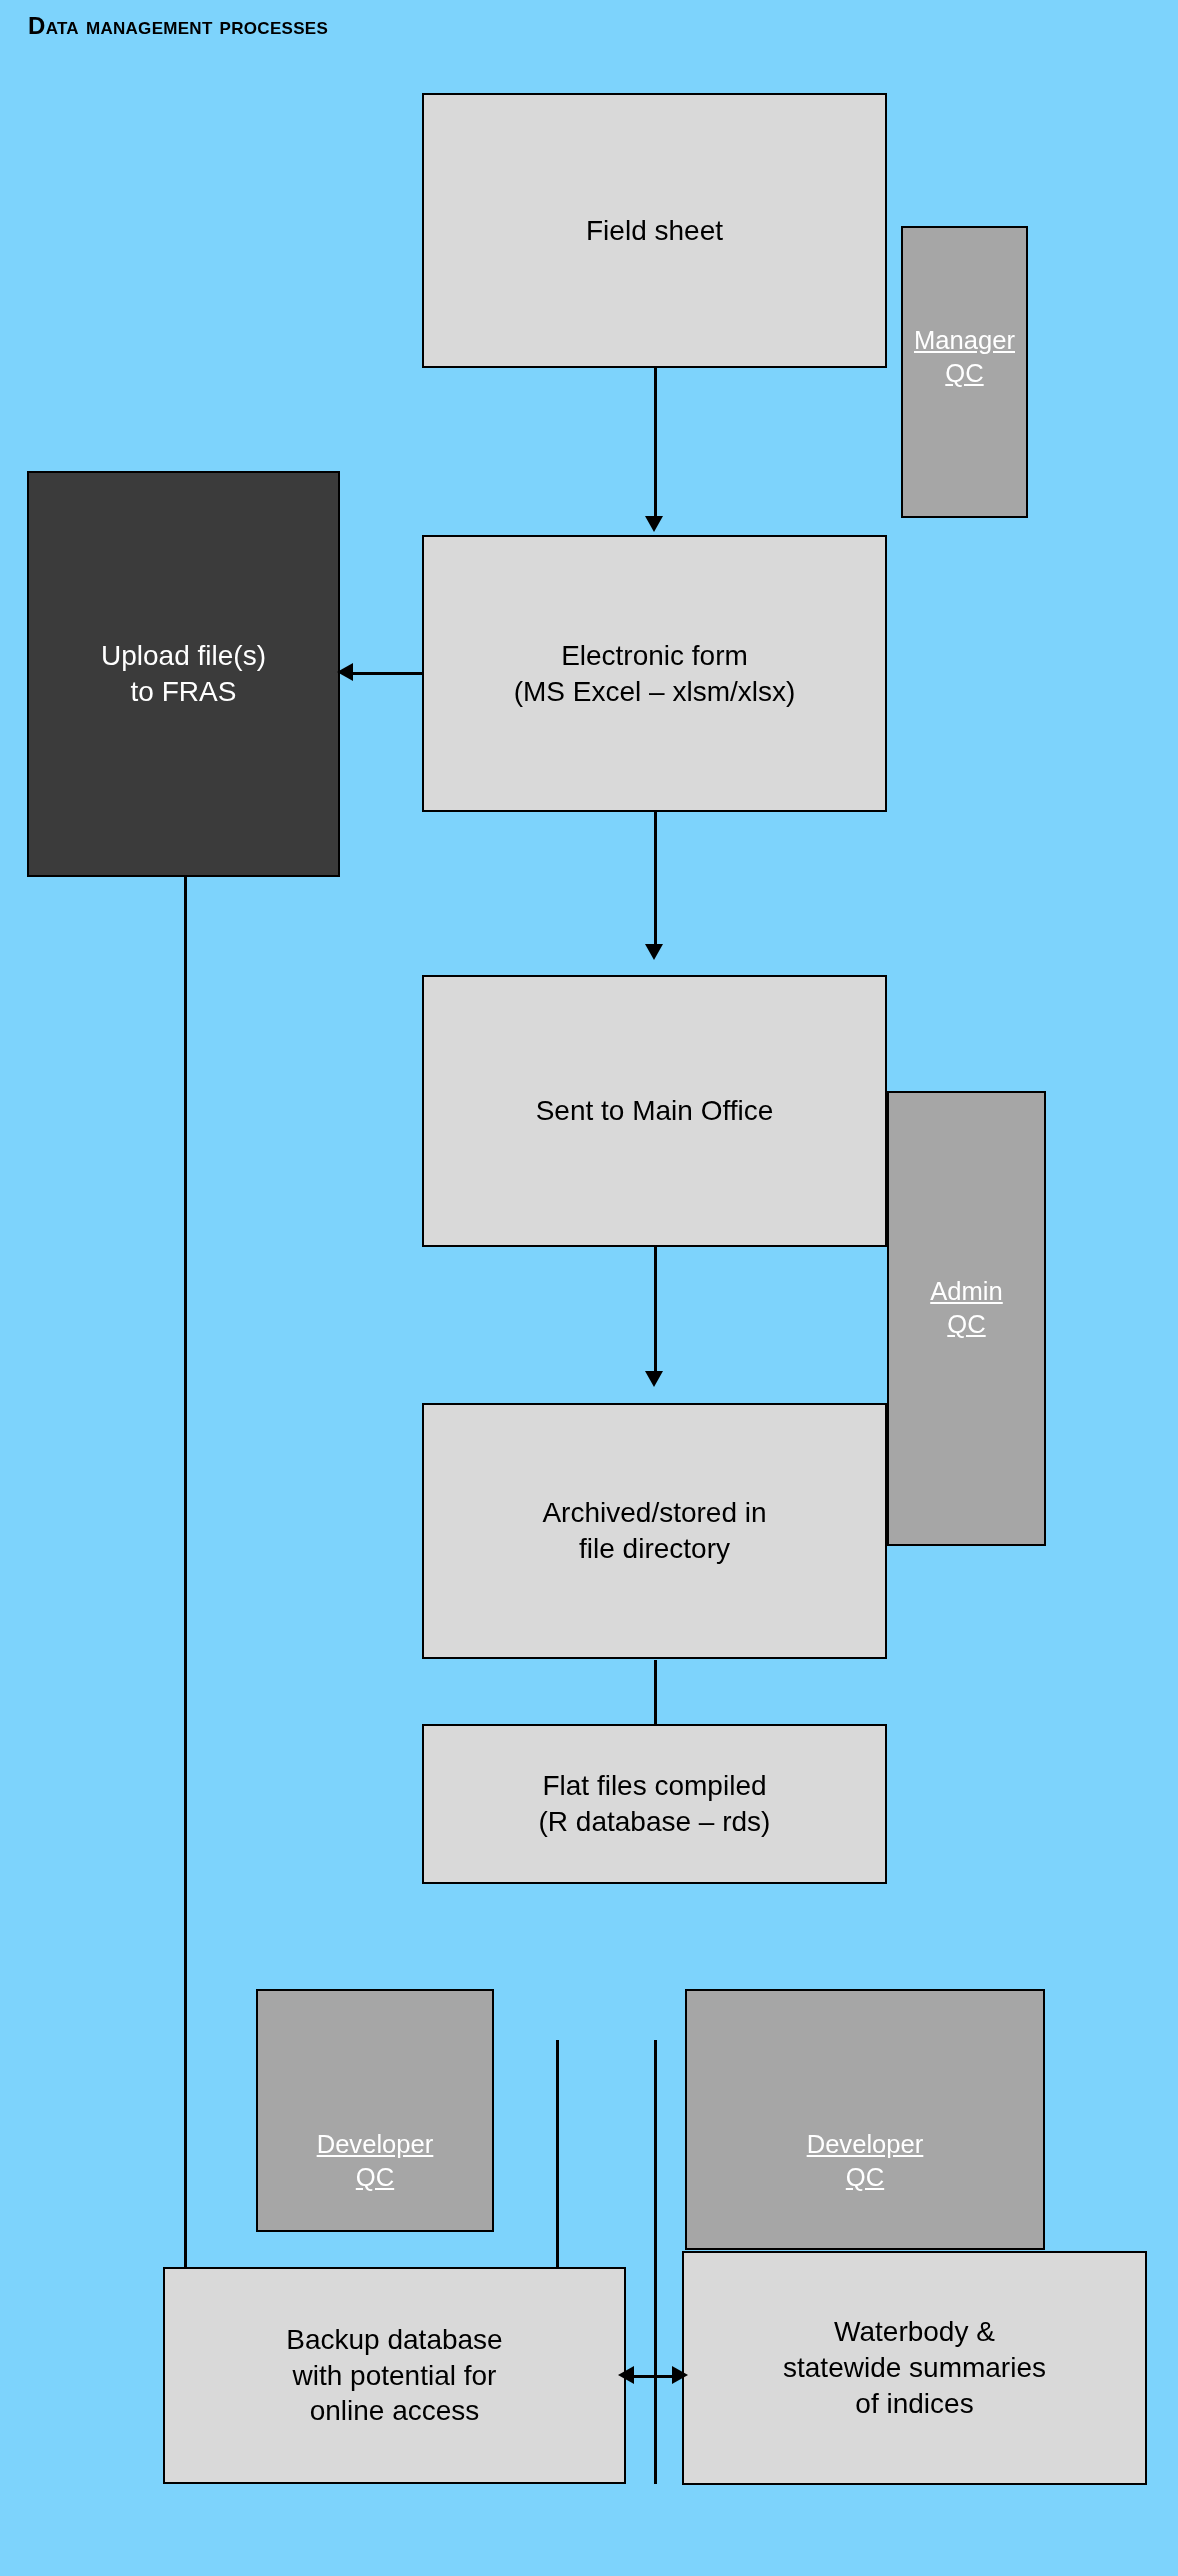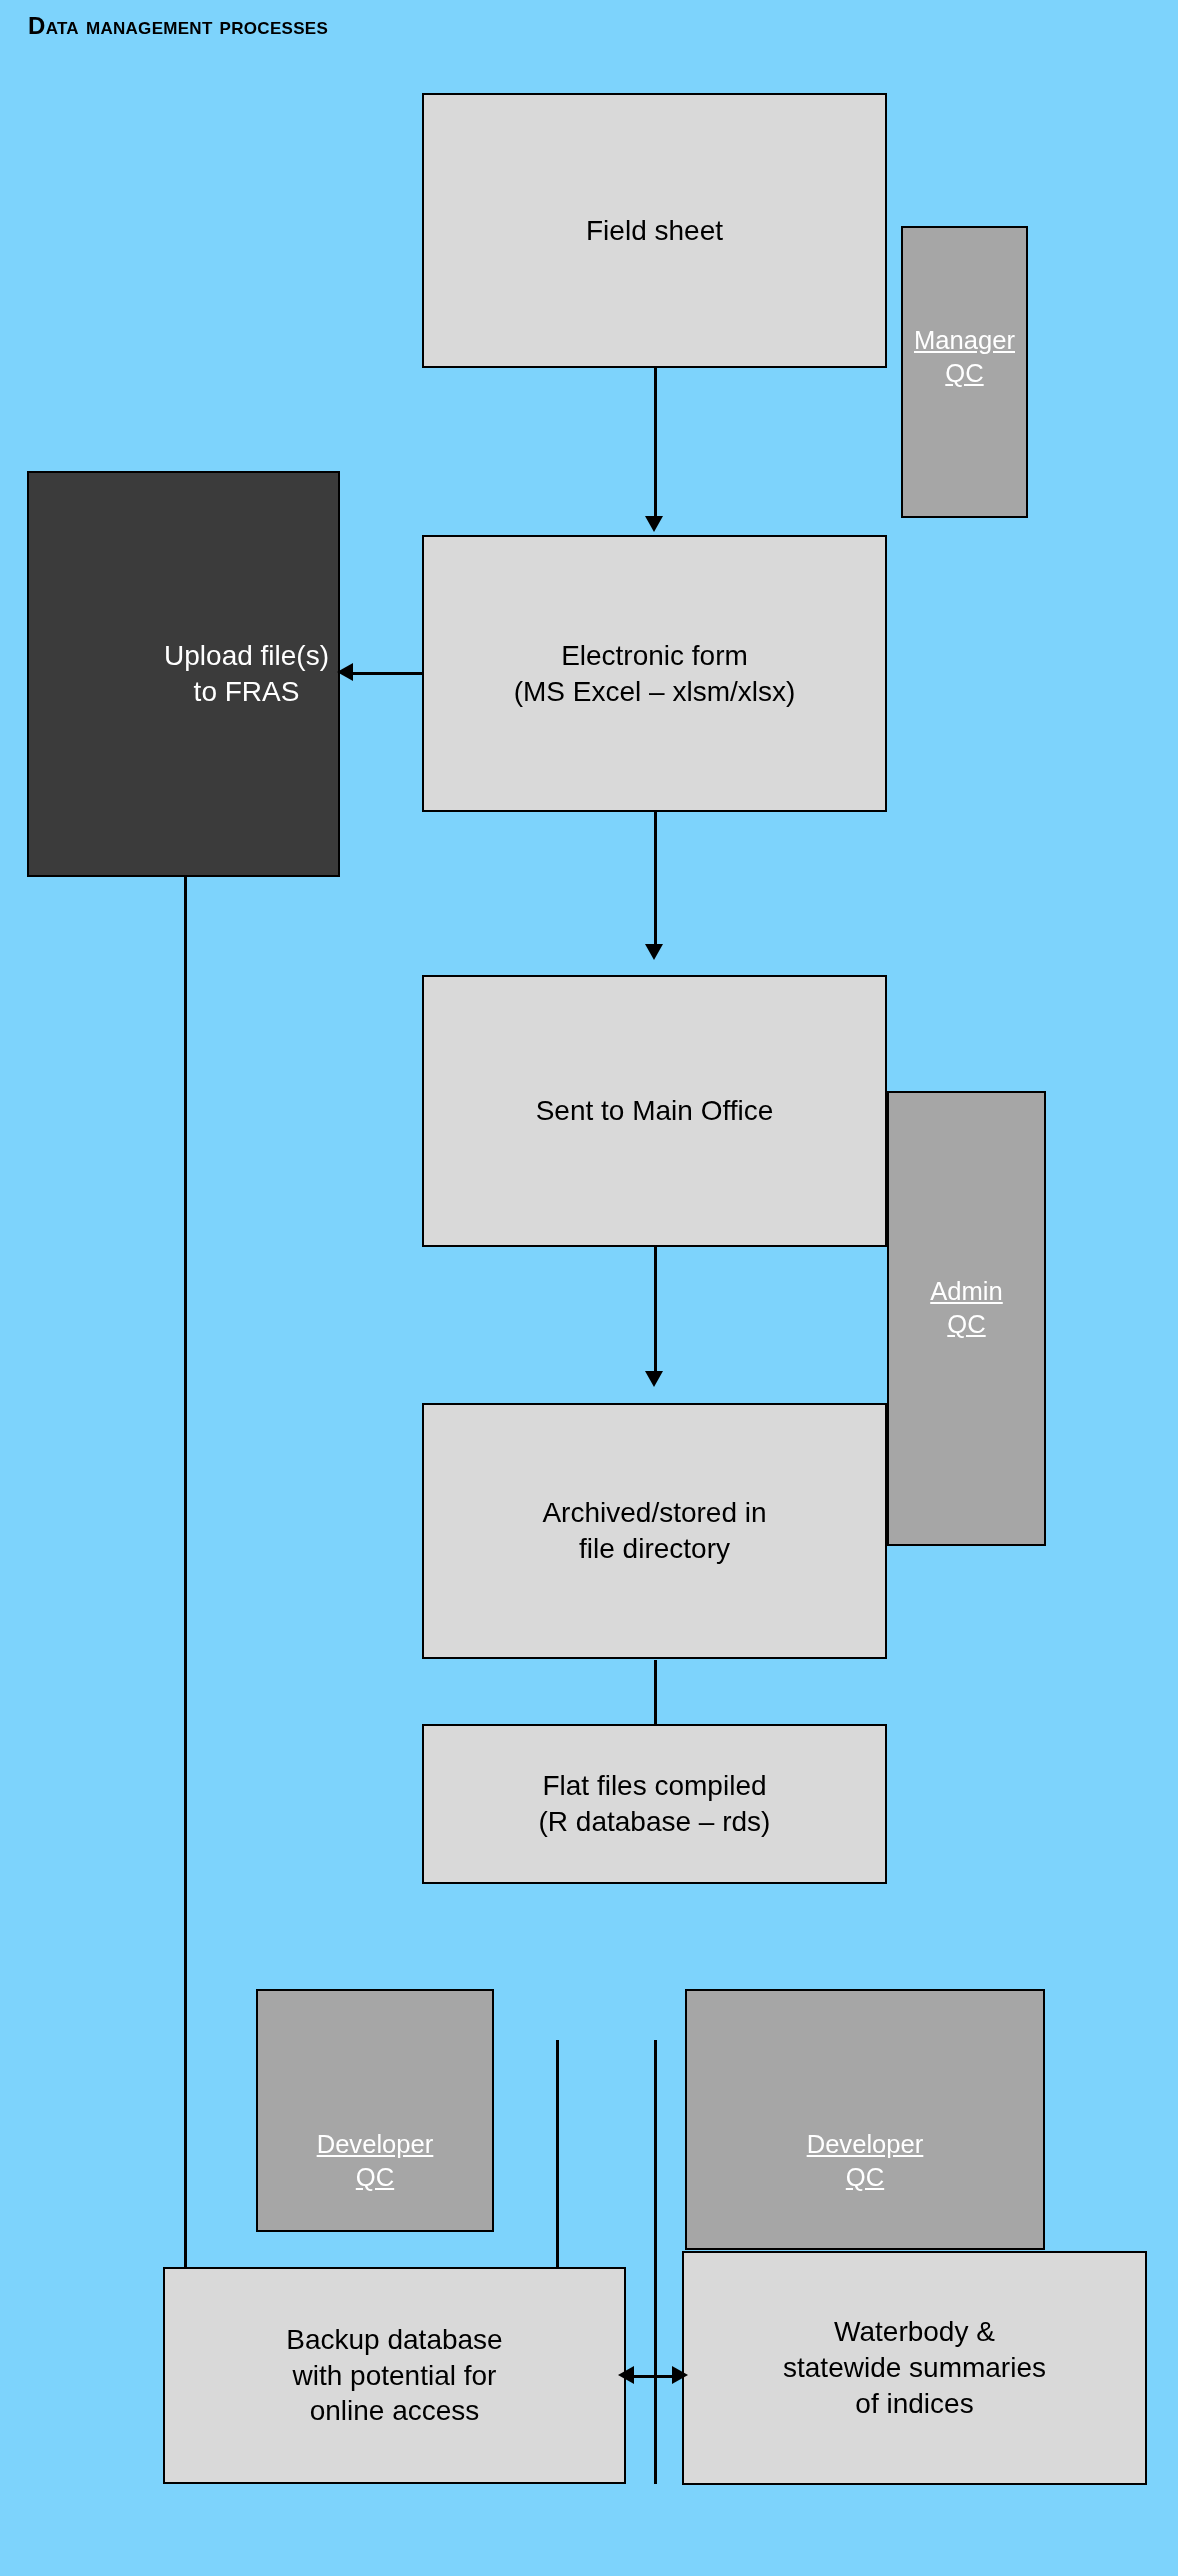--- a/index.html
+++ b/index.html
@@ -177,21 +177,21 @@
   <div class="arrow-left" style="left:618px; top:2366px;"></div>
   <div class="arrow-right" style="left:672px; top:2366px;"></div>
 
   <div class="vline" style="left:184px; top:877px; width:2.6px; height:1393px;"></div>
   <div class="arrow-up" style="left:176px; top:861px;"></div>
 
   <div class="node node-light" style="left:422px; top:93px; width:465px; height:275px;text-align:right;">
     <div class="node-inner">Field sheet</div>
   </div>
 
-  <div class="node node-dark" style="left:27px; top:471px; width:313px; height:406px;justify-content:flex-end;">
+  <div class="node node-dark" style="left:27px; top:471px; width:313px; height:406px;">
     <div class="node-inner">
       <div>Upload file(s)</div>
       <div>to FRAS</div>
     </div>
   </div>
 
   <div class="node node-light" style="left:422px; top:535px; width:465px; height:277px;">
     <div class="node-inner">
       <div>Electronic form</div>
       <div>(MS Excel – xlsm/xlsx)</div>

